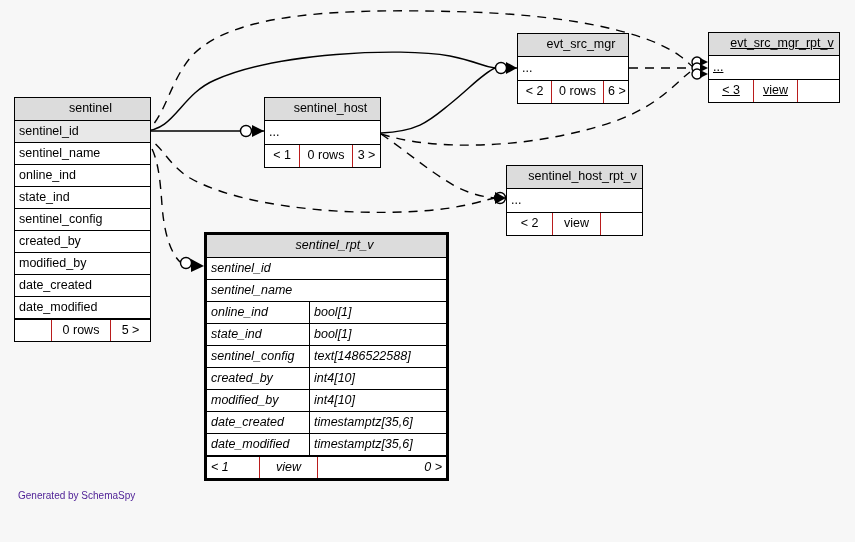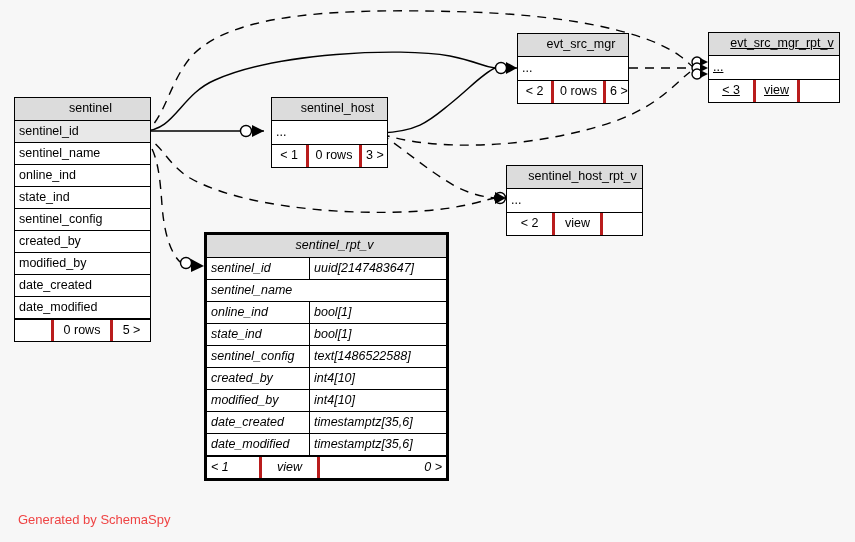--- a/index.html
+++ b/index.html
@@ -86,30 +86,30 @@
     line-height: 21px;
     box-sizing: border-box;
     border-top: 1px solid #000;
   }
   .footer-cell {
     box-sizing: border-box;
     white-space: nowrap;
     overflow: hidden;
     padding: 0 4px;
   }
-  .footer-cell + .footer-cell { border-left: 3px solid #b91c1c; }
+  .footer-cell + .footer-cell { border-left: 1px solid #b91c1c; }
   .f-left { text-align: left; }
   .f-center { text-align: center; }
   .f-right { text-align: right; }
   #caption {
     position: absolute;
     left: 18px;
-    top: 512px;
-    font-size: 13px;
-    color: #ef4444;
+    top: 490px;
+    font-size: 10px;
+    color: #4c1d95;
     white-space: nowrap;
   }
 </style>
 </head>
 <body>
 
 <div id="canvas">
 
   <svg id="edges" viewBox="0 0 855 542">
     <g fill="none" stroke="#000" stroke-width="1.4">
@@ -189,21 +189,21 @@
     <div class="row">
       <div class="cell-name" style="width:100%">date_modified</div>
     </div>
     <div class="footer">
       <div class="footer-cell f-left" style="width:36px"></div>
       <div class="footer-cell f-center" style="width:59px">0 rows</div>
       <div class="footer-cell f-center" style="flex:1">5 &gt;</div>
     </div>
   </div>
 
-  <div class="tbl" id="tbl-sentinel-host" style="left:264px; top:97px; width:117px;margin-left:7px;">
+  <div class="tbl" id="tbl-sentinel-host" style="left:264px; top:97px; width:117px;">
     <div class="tbl-title">sentinel_host</div>
     <div class="ellipsis-row">...</div>
     <div class="footer" style="border-top:none">
       <div class="footer-cell f-center" style="width:34px">&lt; 1</div>
       <div class="footer-cell f-center" style="width:53px">0 rows</div>
       <div class="footer-cell f-center" style="flex:1">3 &gt;</div>
     </div>
   </div>
 
   <div class="tbl" id="tbl-evt-src-mgr" style="left:517px; top:33px; width:112px;">
@@ -233,21 +233,20 @@
       <div class="footer-cell f-center" style="width:45px">&lt; 2</div>
       <div class="footer-cell f-center" style="width:48px">view</div>
       <div class="footer-cell f-center" style="flex:1"></div>
     </div>
   </div>
 
   <div class="tbl thick" id="tbl-sentinel-rpt-v" style="left:204px; top:232px; width:245px;font-style:italic;">
     <div class="tbl-title">sentinel_rpt_v</div>
     <div class="row">
       <div class="cell-name" style="width:102px">sentinel_id</div>
-      <div class="cell-type">uuid[2147483647]</div>
     </div>
     <div class="row">
       <div class="cell-name" style="width:102px">sentinel_name</div>
     </div>
     <div class="row">
       <div class="cell-name" style="width:102px">online_ind</div>
       <div class="cell-type">bool[1]</div>
     </div>
     <div class="row">
       <div class="cell-name" style="width:102px">state_ind</div>

